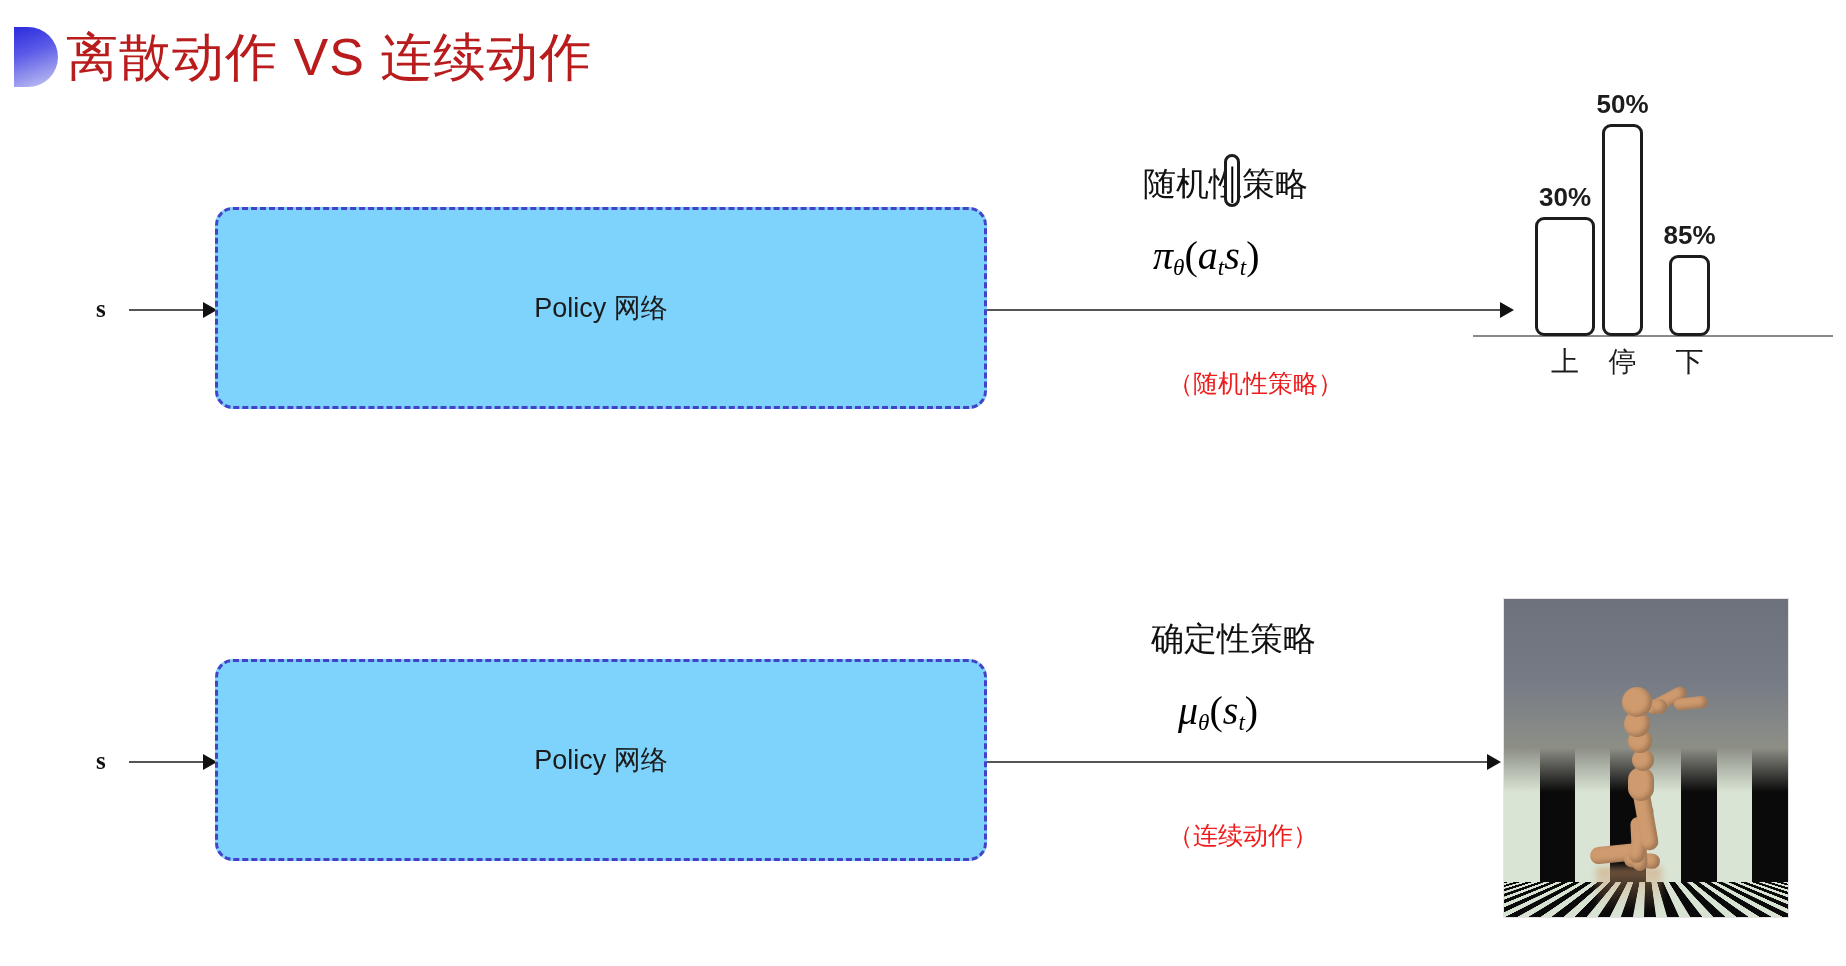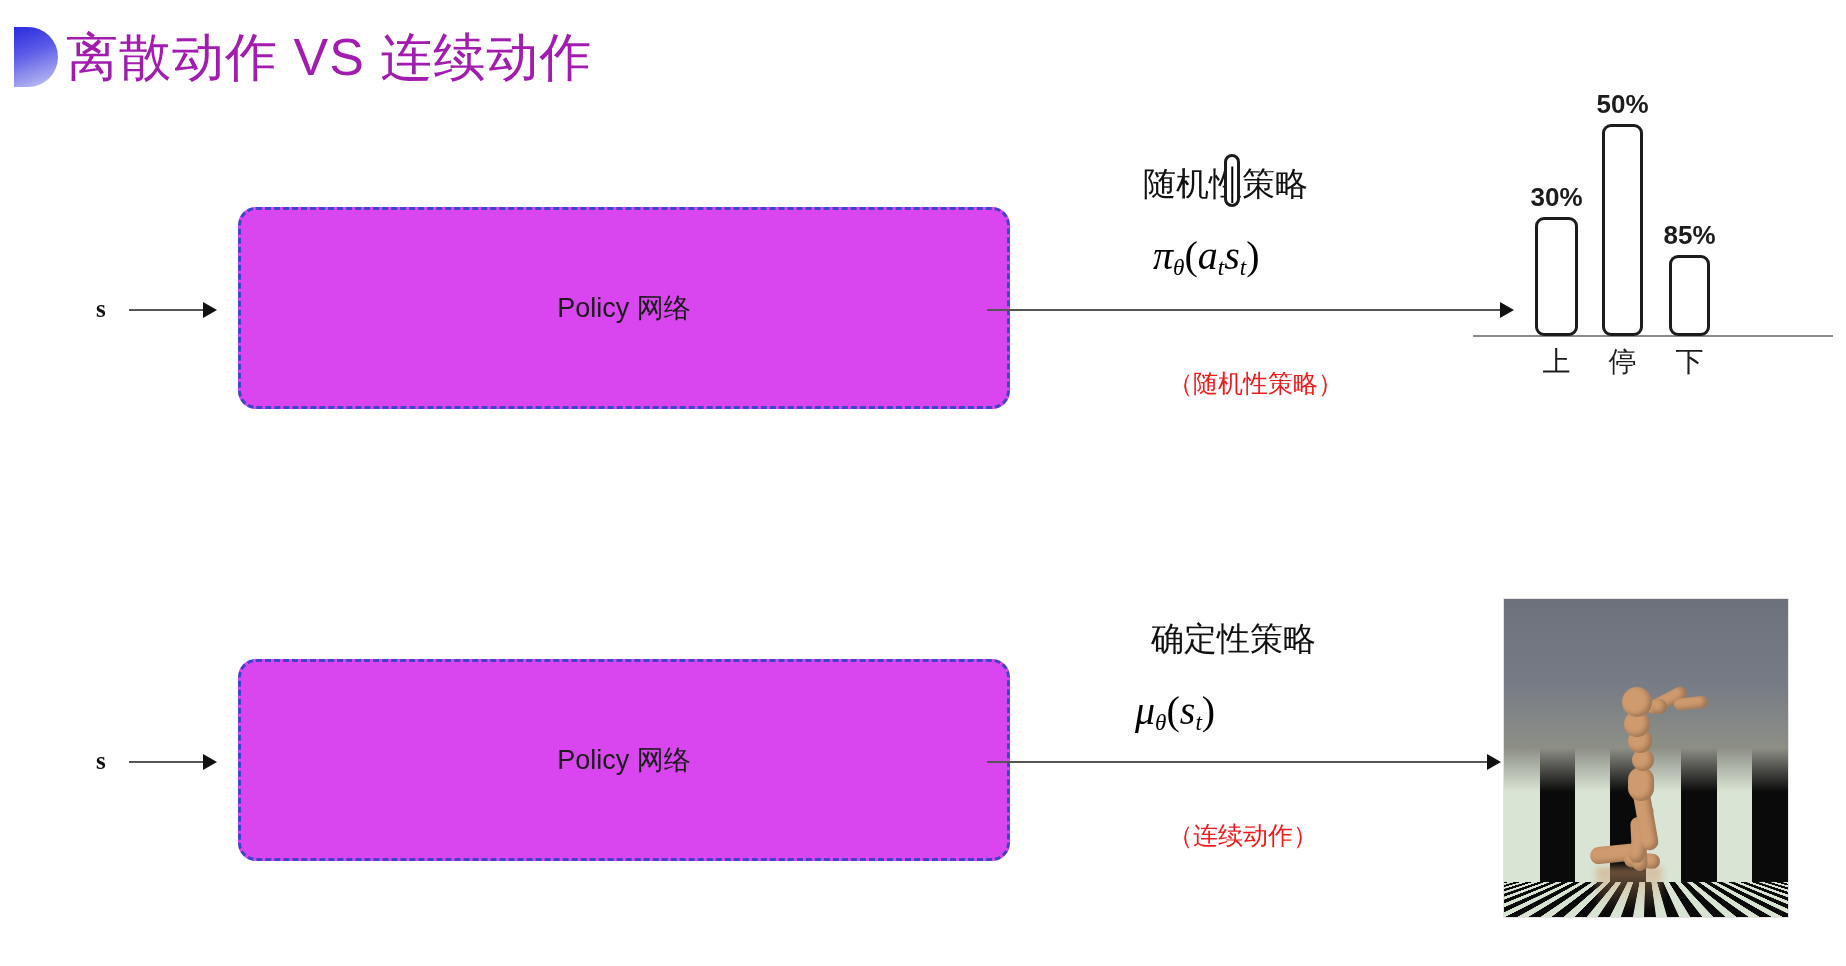--- a/index.html
+++ b/index.html
@@ -27,34 +27,33 @@
     height: 60px;
     border-radius: 0 44px 44px 0;
     background: linear-gradient(160deg, #2b2bdd 0%, #5a5ae8 40%, #c8c8f2 100%);
   }
   #title-text {
     position: absolute;
     left: 66px;
     top: 26px;
     font-size: 52px;
     line-height: 62px;
-    color: #a21caf;
+    color: #b91c1c;
     letter-spacing: 1px;
     white-space: nowrap;
     font-weight: 400;
   }
 
   
   .policy-box {
     position: absolute;
     border: 3px dashed #4343c9;
     border-radius: 18px;
-    background: #d946ef;
+    background: #7dd3fc;
     box-sizing: border-box;
-    margin-left: 23px;
   }
   .policy-label {
     position: absolute;
     left: 0;
     right: 0;
     top: 50%;
     transform: translateY(-50%);
     text-align: center;
     font-size: 27px;
     color: #1b1b1b;
@@ -106,21 +105,21 @@
 
   .formula {
     position: absolute;
     font-family: "Liberation Serif", serif;
     font-style: italic;
     font-size: 40px;
     color: #000000;
     white-space: nowrap;
   }
   #formula-top { left: 1153px; top: 232px; }
-  #formula-bottom { left: 1135px; top: 687px; }
+  #formula-bottom { left: 1178px; top: 687px; }
   .formula sub {
     font-size: 0.58em;
     vertical-align: -0.25em;
   }
   .formula .upr { font-style: normal; }
   .formula .bar {
     font-style: normal;
     padding: 0 1px;
   }
 
@@ -171,21 +170,21 @@
   .bar-tick {
     position: absolute;
     top: 100%;
     left: 50%;
     transform: translateX(-50%);
     margin-top: 10px;
     font-size: 28px;
     color: #1c1c1c;
     white-space: nowrap;
   }
-  #bar-0 { left: 62px; width: 43px; height: 119px; }
+  #bar-0 { left: 62px; width: 60px; height: 119px; }
   #bar-1 { left: 129px; width: 41px; height: 212px; }
   #bar-2 { left: 196px; width: 41px; height: 81px;  }
 
   
   #humanoid-frame {
     position: absolute;
     left: 1503px;
     top: 598px;
     width: 286px;
     height: 320px;

